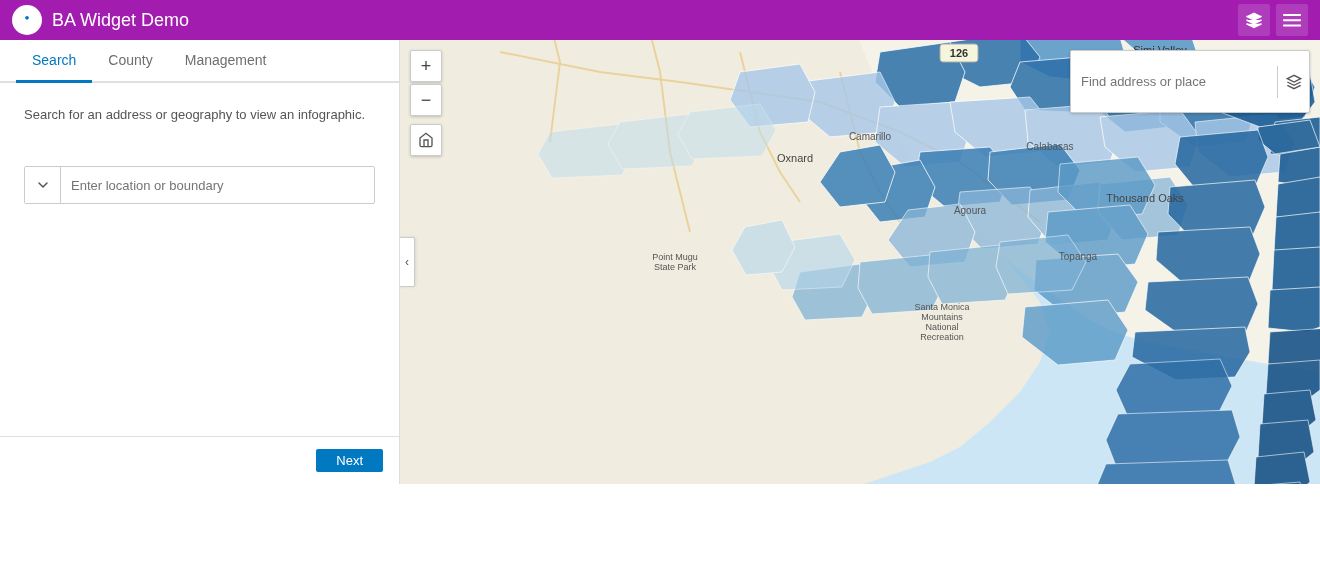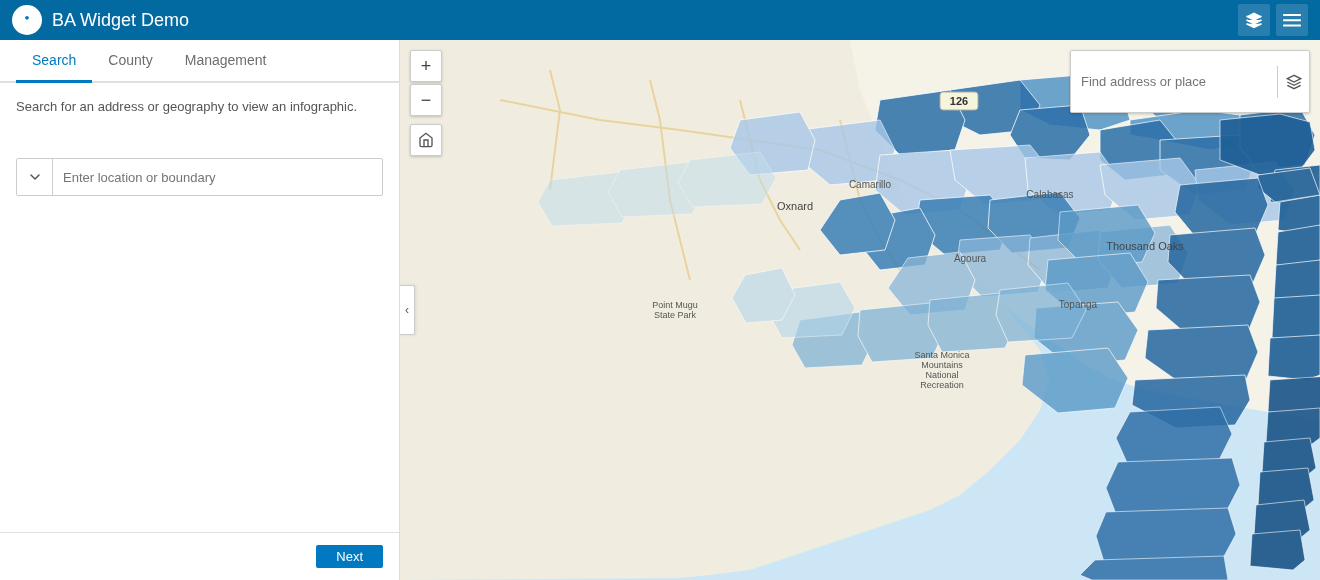--- a/index.html
+++ b/index.html
@@ -1,21 +1,21 @@
 <!DOCTYPE html>
 <html><head>
   <meta charset="utf-8">
   <style>
     * { box-sizing: border-box; margin: 0; padding: 0; }
     body { width: 1320px; height: 580px; overflow: hidden; font-family: "Segoe UI", Arial, sans-serif; }
 
     
     #header {
       height: 40px;
-      background: #0369a1;
+      background: #a21caf;
       display: flex;
       align-items: center;
       padding: 0 12px;
       gap: 10px;
     }
     #header-logo {
       width: 30px; height: 30px;
       background: white;
       border-radius: 50%;
       display: flex; align-items: center; justify-content: center;
@@ -35,21 +35,21 @@
       background: rgba(255,255,255,0.15);
       border: none; cursor: pointer;
       border-radius: 2px;
       display: flex; align-items: center; justify-content: center;
       color: white;
     }
 
     
     #main {
       display: flex;
-      height: 540px;
+      height: 444px;
     }
 
     
     #left-panel {
       width: 400px;
       min-width: 400px;
       background: white;
       display: flex;
       flex-direction: column;
       border-right: 1px solid #ddd;
@@ -70,21 +70,21 @@
       margin-bottom: -2px;
     }
     .tab.active {
       color: #0079c1;
       border-bottom: 3px solid #0079c1;
       font-weight: 500;
     }
 
     
     #panel-content {
-      padding: 16px;
+      padding: 24px;
       flex: 1;
     }
     #panel-description {
       font-size: 13px;
       color: #555;
       margin-bottom: 14px;
     }
     #search-input-row {
       display: flex;
       align-items: center;

